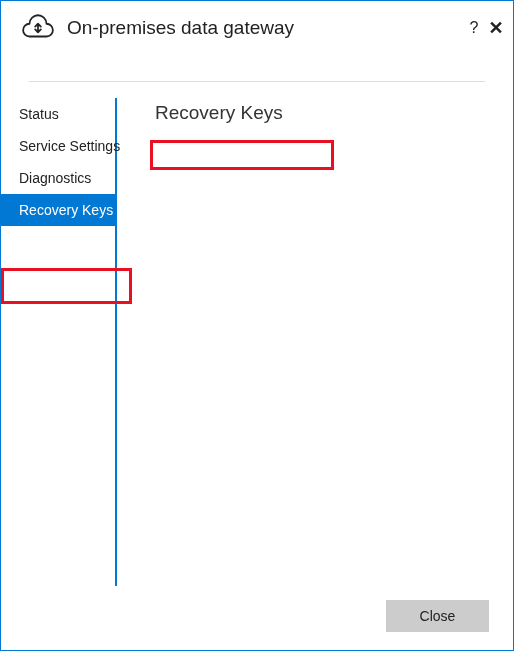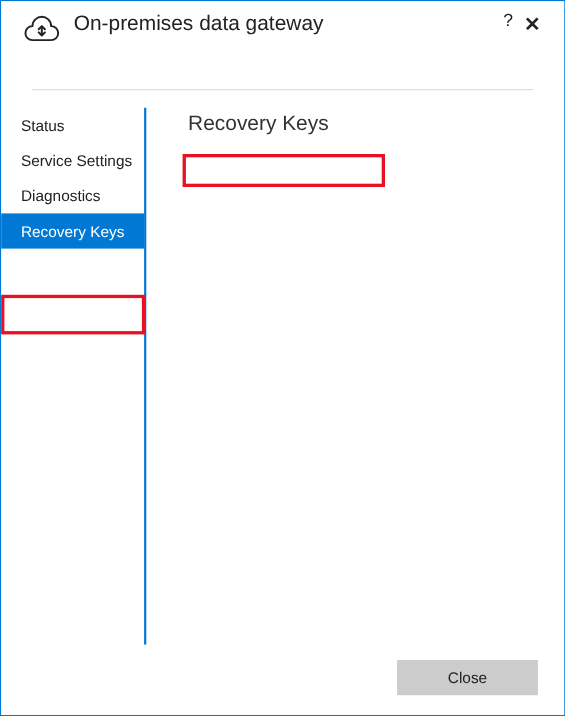--- a/index.html
+++ b/index.html
@@ -7,21 +7,22 @@
     font-family: "Segoe UI", Arial, sans-serif;
     width: 514px;
     height: 651px;
     border: 1px solid #0078d4;
     background: #fff;
     display: flex;
     flex-direction: column;
   }
   .titlebar {
     display: flex;
-    padding: 10px 18px 6px 20px;
+    align-items: center;
+    padding: 10px 6px 6px 20px;
   }
   .titlebar .app-icon {
     width: 34px;
     height: 34px;
     margin-right: 12px;
     flex-shrink: 0;
   }
   .titlebar .title {
     font-size: 19px;
     color: #222;
@@ -40,21 +41,21 @@
     border: none;
     border-top: 1px solid #ddd;
   }
   .body {
     display: flex;
     flex: 1;
     margin-top: 8px;
     min-height: 0;
   }
   .sidebar {
-    width: 132px;
+    width: 116px;
     padding-top: 8px;
     position: relative;
   }
   .sidebar-inner {
     border-right: 2px solid #0078d4;
     height: 488px;
   }
   .sidebar-item {
     padding: 8px 10px 8px 18px;
     font-size: 14px;
@@ -98,21 +99,21 @@
     pointer-events: none;
   }
   .footer {
     display: flex;
     justify-content: flex-end;
     padding: 10px 24px 18px 24px;
   }
   .close-btn {
     background: #ccc;
     border: none;
-    width: 128px;
+    width: 103px;
     height: 32px;
     font-size: 14px;
     color: #222;
     cursor: pointer;
   }
 </style>
 </head>
 <body>
 
 <div class="titlebar">

